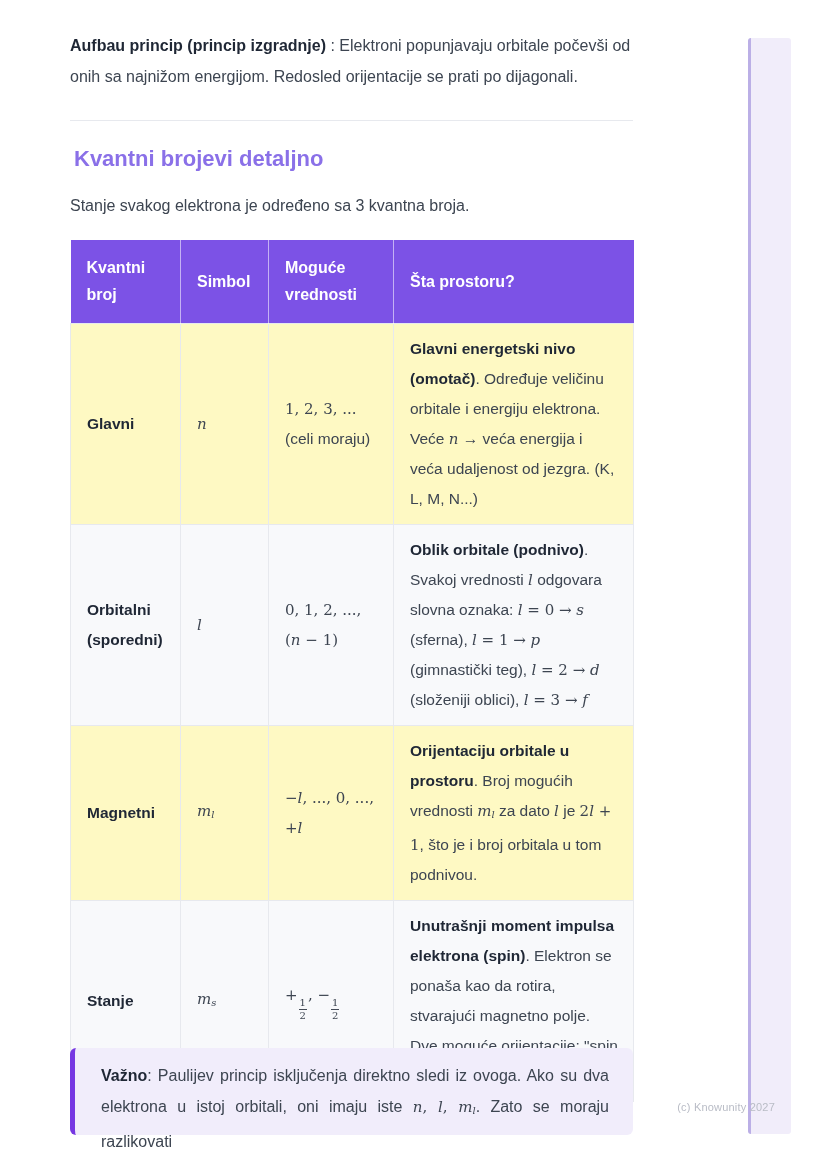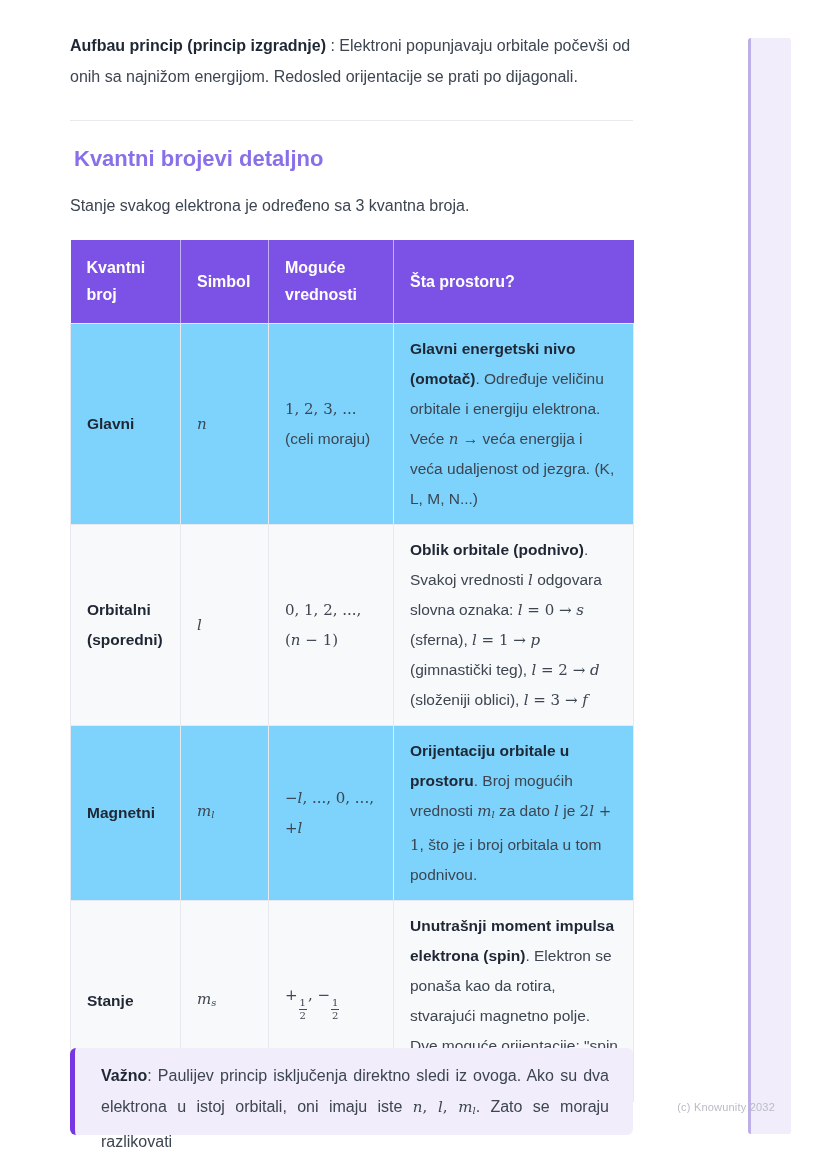--- a/index.html
+++ b/index.html
@@ -48,21 +48,21 @@
   .qtable col.c3{width:125px}.qtable col.c4{width:240px}
   .qtable thead th{
     background:var(--accent);color:#fff;height:83px;vertical-align:middle;
     text-align:left;font-size:16px;font-weight:600;line-height:27px;
     padding:0 14px 0 16px;border-right:1px solid rgba(255,255,255,.55);
   }
   .qtable thead th:last-child{border-right:none;}
   .qtable tbody td{
     border:1px solid var(--border);vertical-align:middle;
     padding:10px 14px 10px 16px;font-size:15.5px;line-height:30px;
-    background:#7dd3fc;
+    background:#fef9c3;
   }
   .qtable tbody tr:nth-child(even) td{background:var(--alt_row);}
   .qtable tbody tr.r1{height:181px}.qtable tbody tr.r2{height:181px}
   .qtable tbody tr.r3{height:155px}.qtable tbody tr.r4{height:180px}
   td.cell-name{font-weight:700;color:var(--text_bold);font-size:16px;}
   td.cell-symbol{padding-left:20px;}
   td.cell-values{padding:4px 12px 4px 15px;}
   td.cell-desc{padding:6px 16px;}
   .b{font-weight:700;color:var(--text_bold);}
   .i{font-style:italic;}
@@ -81,21 +81,21 @@
   }
   .callout p{margin:0;font-size:16px;line-height:31px;text-align:justify;color:var(--text);}
 </style>
 </head>
 <body>
 
 <div class="page">
 
   <div class="side-strip"></div>
 
-  <div class="copyright">(c) Knowunity 2032</div>
+  <div class="copyright">(c) Knowunity 2027</div>
 
   <p class="intro"><span class="b">Aufbau princip (princip izgradnje)</span><span> : Elektroni popunjavaju orbitale počevši od onih sa najnižom energijom. Redosled orijentacije se prati po dijagonali.</span></p>
 
   <hr class="divider">
 
   <h2 class="heading">Kvantni brojevi detaljno</h2>
 
   <p class="subtitle">Stanje svakog elektrona je određeno sa 3 kvantna broja.</p>
 
   <table class="qtable">

